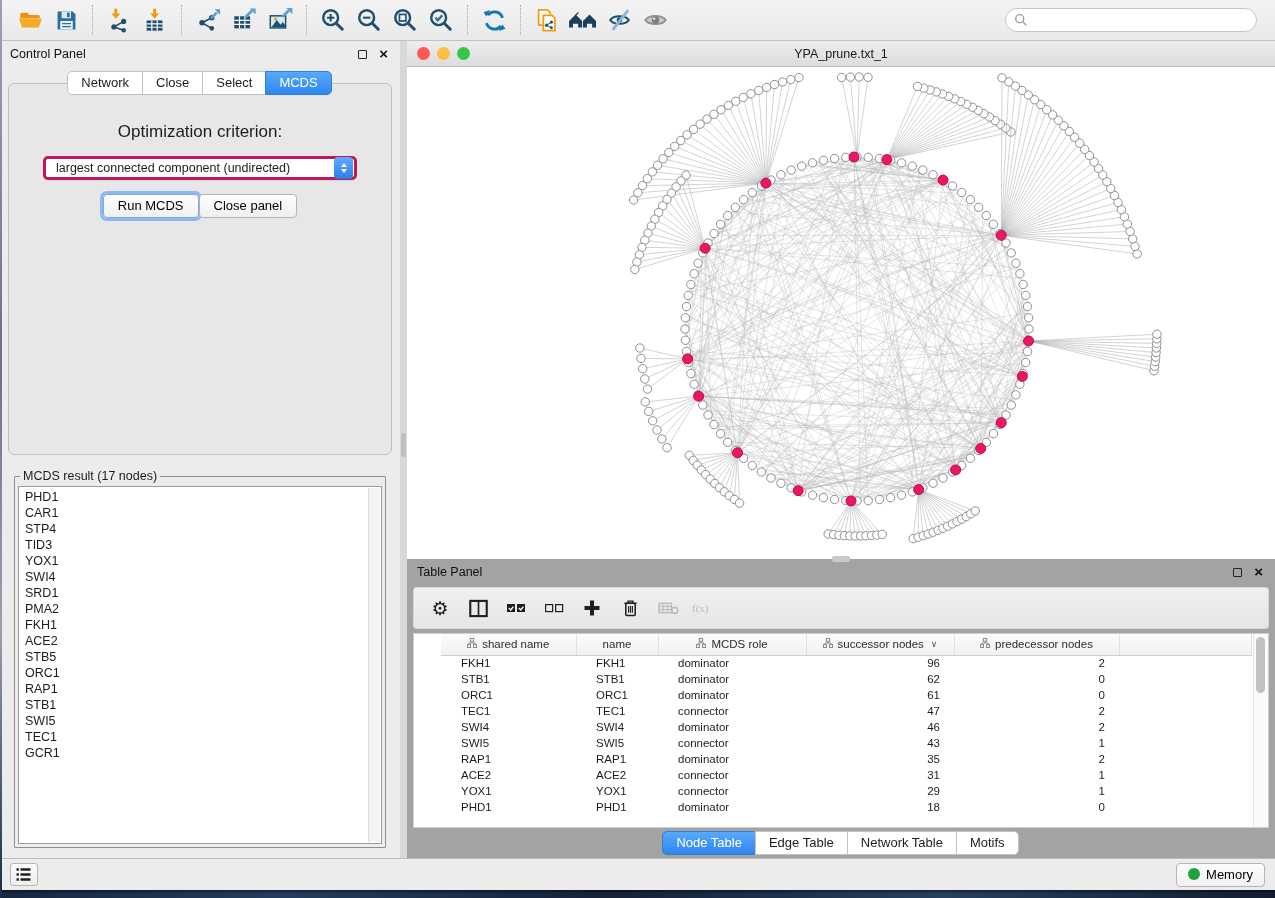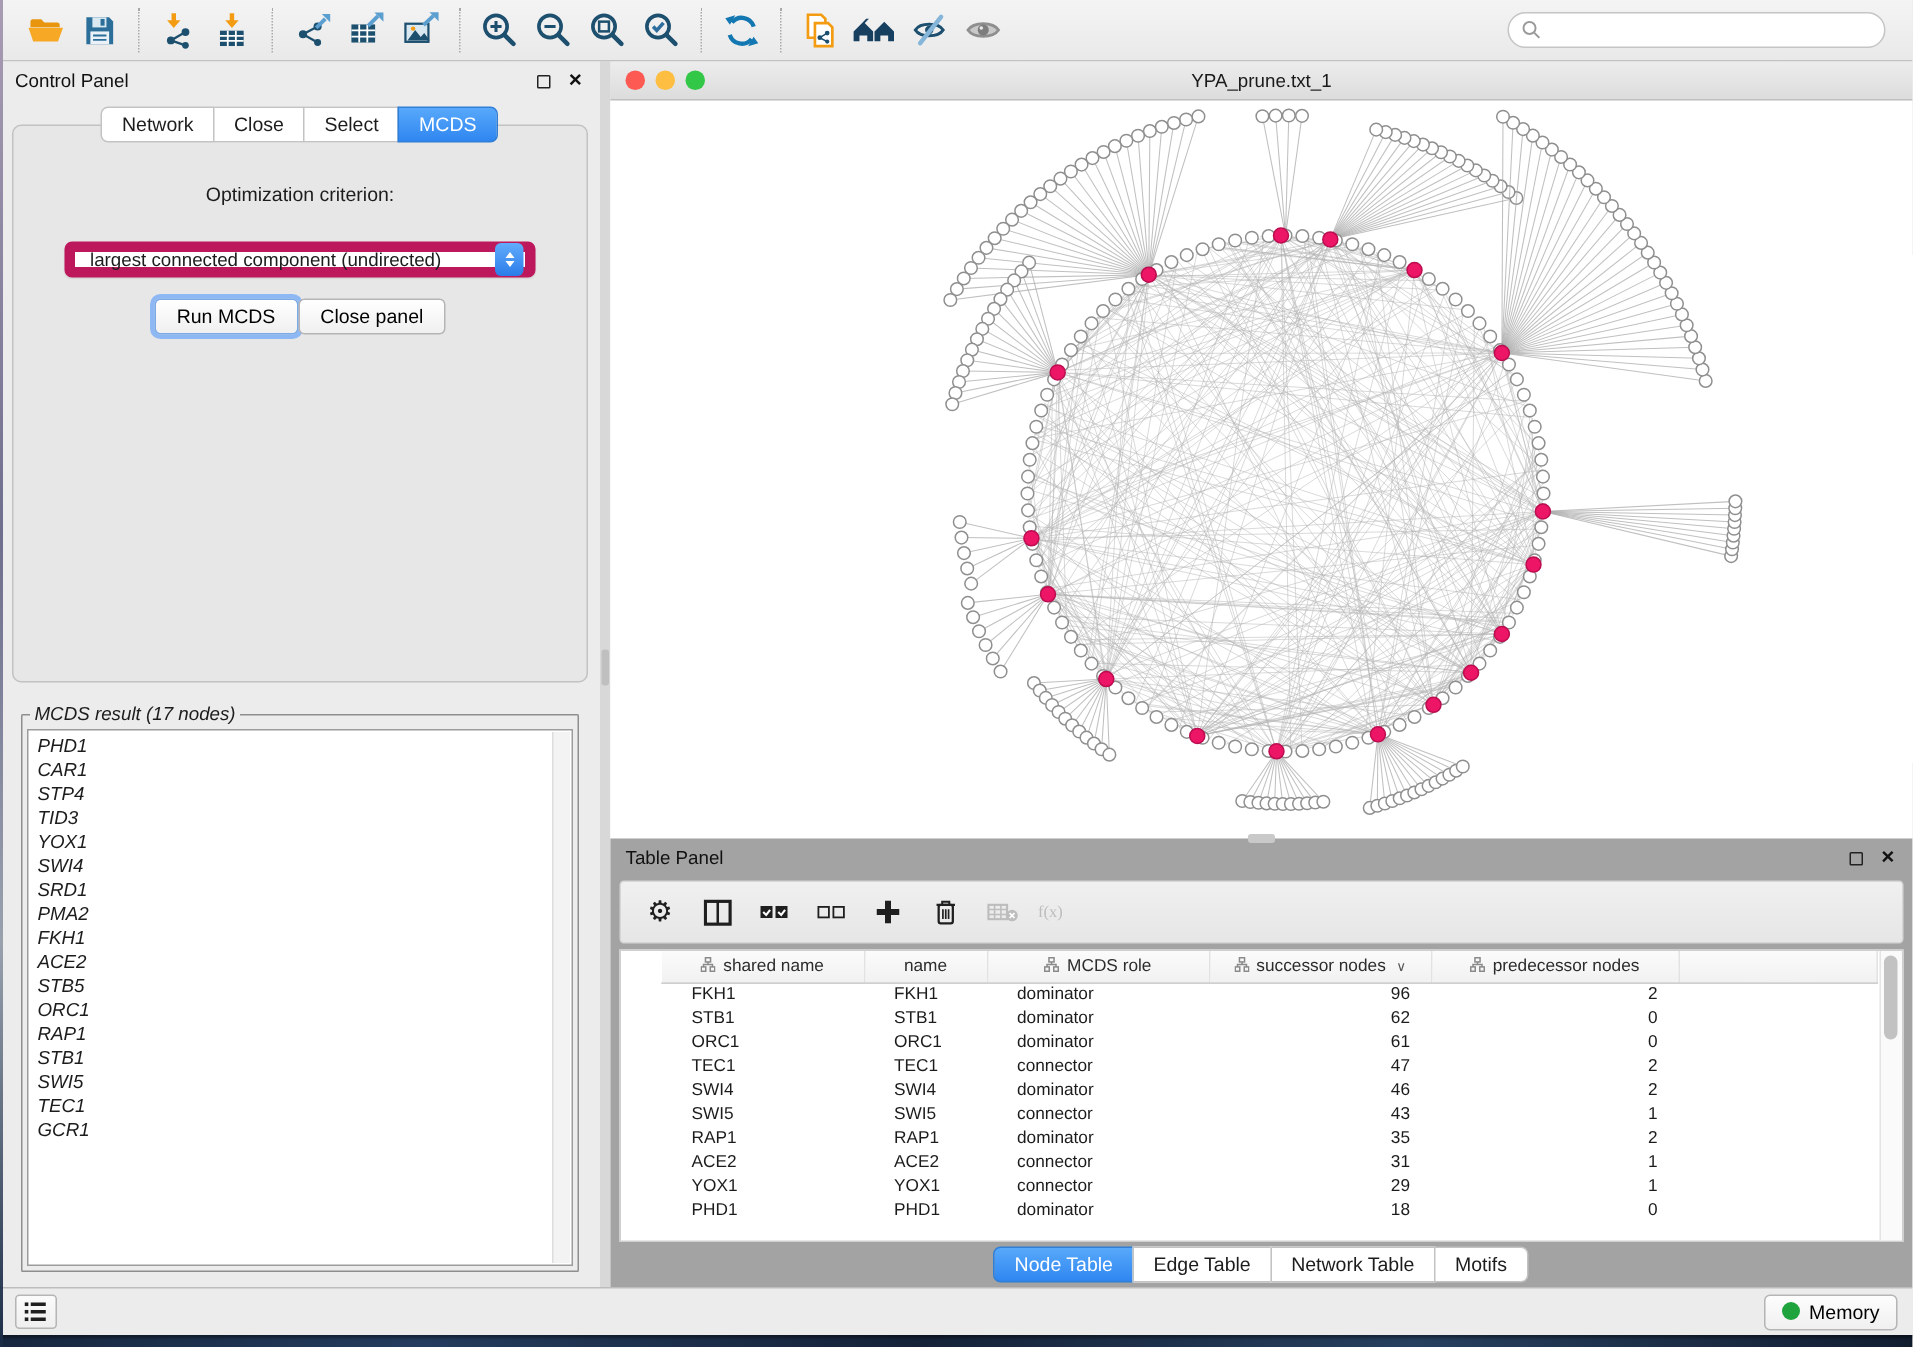--- a/index.html
+++ b/index.html
@@ -30,34 +30,34 @@
   .close-x { font-weight:900; font-size:15px; line-height:10px; color:#111; cursor:pointer; }
 
   .seg-tabs { display:flex; justify-content:center; margin:4px 0 0 0; position:relative; z-index:2; }
   .seg-tab { background:#fff; border:1px solid #c3c3c3; margin-left:-1px; padding:3px 13px 4px; font-size:13px; cursor:pointer; }
   .seg-tab:first-child { border-radius:5px 0 0 5px; }
   .seg-tab:last-child { border-radius:0 5px 5px 0; }
   .seg-tab.selected { background:linear-gradient(#58a9fb,#2f86f0); border-color:#2f7fd6; color:#fff; }
 
   .mcds-box { margin:-12px 8px 0 8px; padding-top:30px; height:372px; border:1px solid #c2c2c2; border-radius:6px;
     background:#e7e7e7; display:flex; flex-direction:column; align-items:center; }
-  .opt-label { font-size:13px; margin-top:8px; }
-  .dropdown { margin-top:24px; width:314px; height:24px; background:#fff; border:7px solid #be185d; border-radius:5px;
+  .opt-label { font-size:17px; margin-top:8px; }
+  .dropdown { margin-top:14px; width:314px; height:24px; background:#fff; border:3px solid #be185d; border-radius:5px;
     display:flex; align-items:center; cursor:pointer; box-shadow:0 1px 1px rgba(0,0,0,.08); }
   .dropdown .dd-text { flex:1; font-size:12.5px; padding-left:10px; white-space:nowrap; }
   .dd-stepper { width:19px; height:22px; margin-right:1px; border-radius:4px; background:linear-gradient(#62acfc,#2b7ce9);
     display:flex; flex-direction:column; align-items:center; justify-content:center; gap:2px; }
   .dd-up { width:0; height:0; border-left:3.5px solid transparent; border-right:3.5px solid transparent; border-bottom:4.5px solid #fff; }
   .dd-down { width:0; height:0; border-left:3.5px solid transparent; border-right:3.5px solid transparent; border-top:4.5px solid #fff; }
   .btn-row { display:flex; margin-top:14px; }
   .mac-btn { font-family:"Liberation Sans",sans-serif; font-size:13px; padding:3px 14px 4px; background:linear-gradient(#ffffff,#f0f0f0);
     border:1px solid #b5b5b5; border-radius:4px; cursor:pointer; }
   .mac-btn.focused { box-shadow:0 0 0 3px rgba(94,158,250,.65); border-color:#7aa9e8; }
 
-  fieldset.mcds-result { margin:14px 14px 10px 14px; border:1px solid #8e8e8e; flex:1; display:flex; padding:3px; border-radius:1px;font-style:italic; }
+  fieldset.mcds-result { margin:14px 14px 10px 14px; border:1px solid #8e8e8e; flex:1; display:flex; padding:3px; border-radius:1px; }
   fieldset.mcds-result legend { font-size:12.5px; padding:0 3px; margin-left:2px; }
   .list-box { flex:1; background:#fff; border:1px solid #9c9c9c; position:relative; overflow:hidden; padding:2px 14px 0 6px; }
   .list-box .track { position:absolute; right:1px; top:1px; bottom:1px; width:12px; background:#f3f3f3; border-left:1px solid #ddd; }
   .list-item { font-size:12.5px; line-height:16px; }
 
   
   .v-divider { width:7px; background:#d8d8d8; position:relative; }
   .v-divider .vhandle { position:absolute; top:392px; left:1px; width:5px; height:24px; background:#bfbfbf; border-radius:2px; }
 
   

